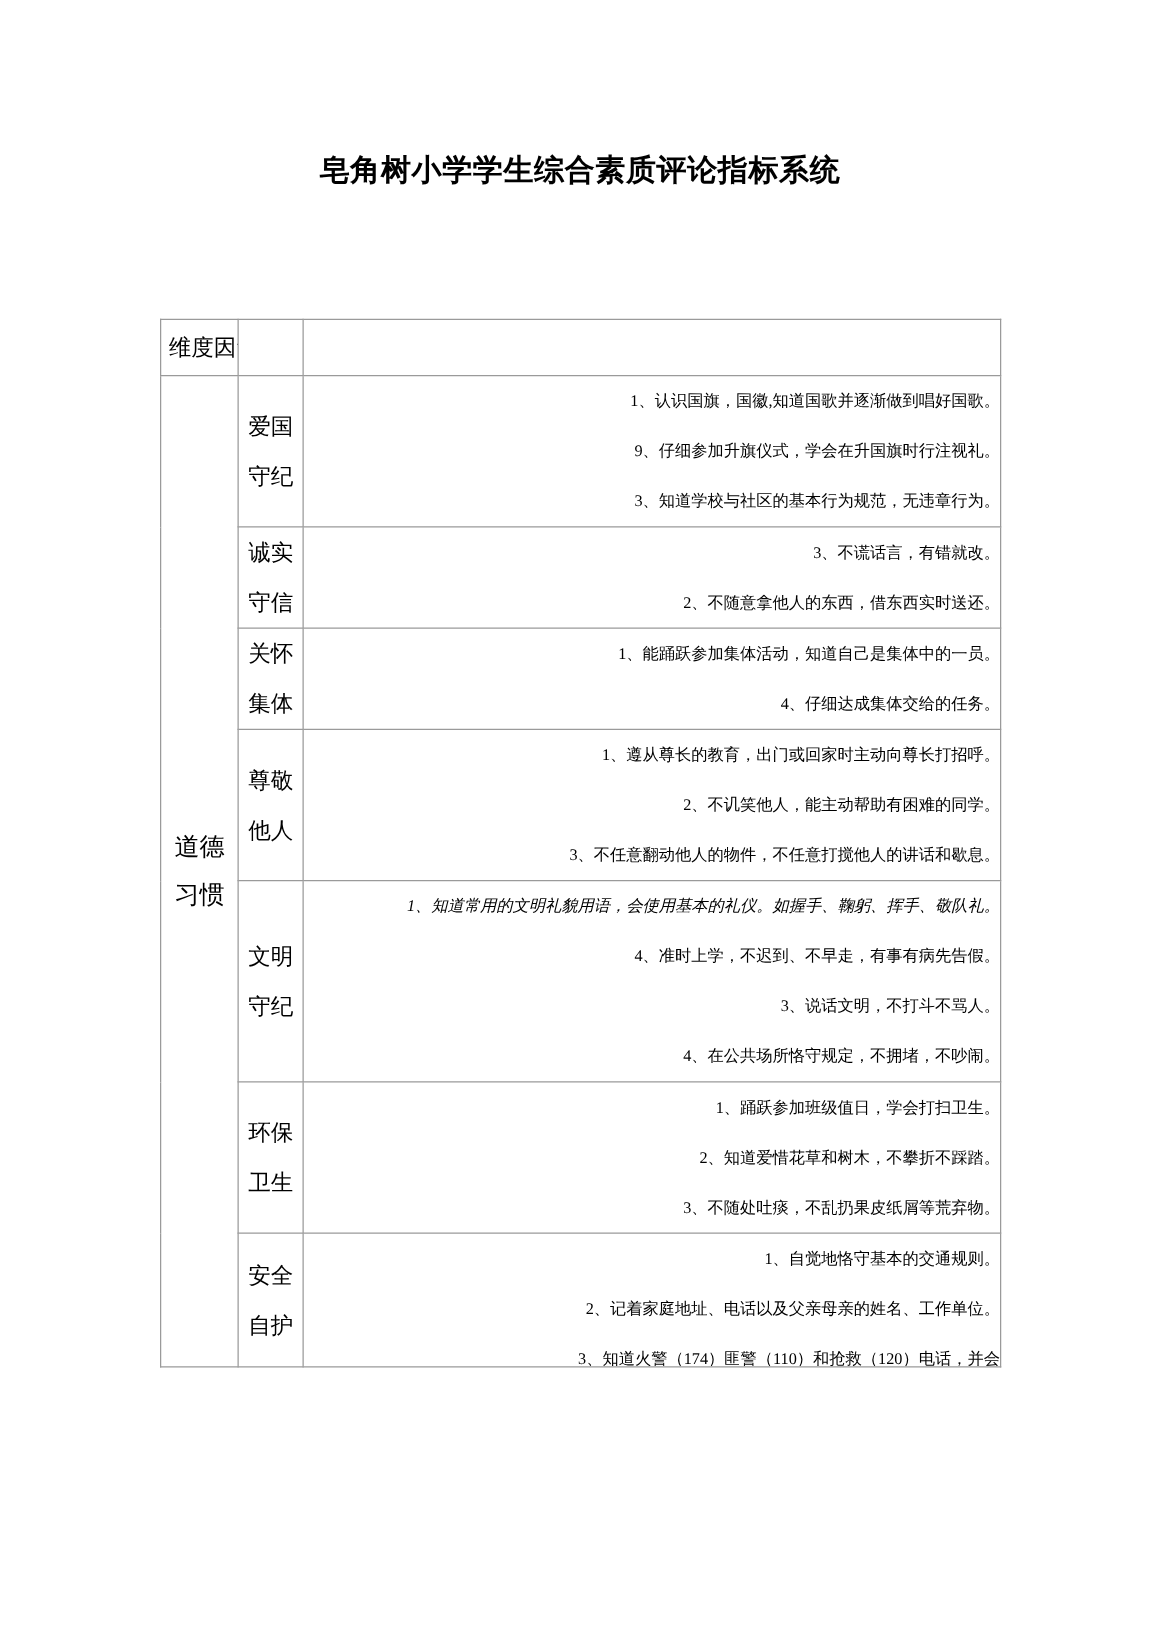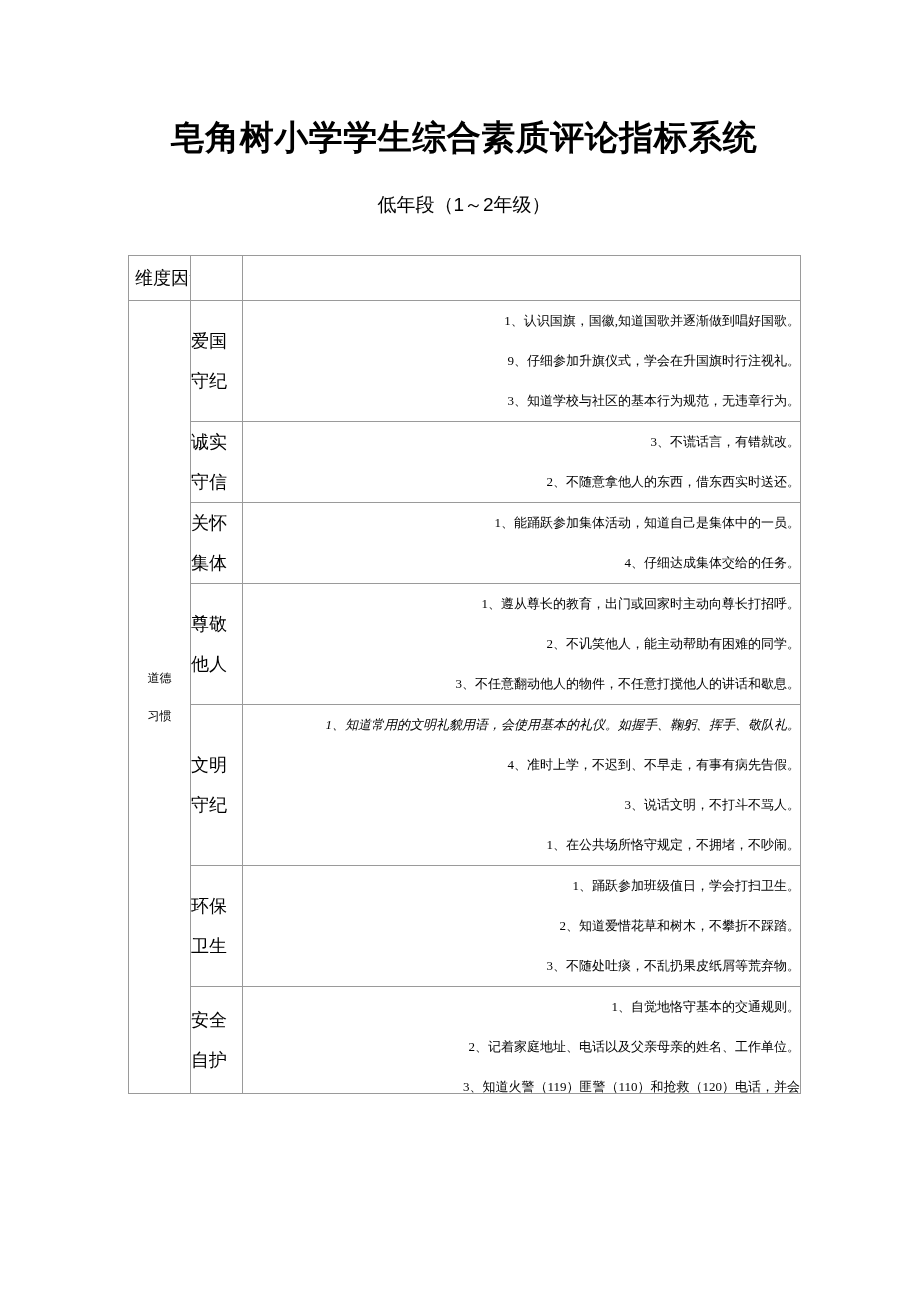--- a/index.html
+++ b/index.html
@@ -24,21 +24,21 @@
     box-sizing: border-box;
   }
   .doc-title {
     position: absolute;
     left: 128px;
     top: 117px;
     width: 672px;
     text-align: center;
     font-family: "Liberation Sans", "DejaVu Sans", sans-serif;
     font-weight: bold;
-    font-size: 34px;
+    font-size: 24px;
     letter-spacing: 0.5px;
     line-height: 40px;
     white-space: nowrap;
   }
   .doc-subtitle {
     position: absolute;
     left: 128px;
     top: 192px;
     width: 672px;
     text-align: center;
@@ -75,30 +75,30 @@
     left: 6px;
     top: 50%;
     transform: translateY(-50%);
     white-space: nowrap;
     font-size: 18px;
     line-height: 22px;
   }
   .dim-cell {
     text-align: center;
     line-height: 38px;
-    font-size: 12px;
+    font-size: 20px;
   }
   .dim-cell .ln { display: block; }
   .fac-cell {
     text-align: left;
     padding-left: 4px;
     line-height: 40px;
     font-size: 18px;
   }
-  .fac-cell .ln { display: block; white-space: nowrap; }
+  .fac-cell .ln { display: block; white-space: nowrap; text-align: center; }
   .desc-cell {
     padding: 4px 2px 4px 4px;
   }
   .desc-cell .item {
     font-size: 13px;
     line-height: 40px;
     white-space: nowrap;
     display: block;
     text-align: right;
   }
@@ -115,21 +115,20 @@
     overflow: hidden;
   }
 </style>
 </head>
 <body>
 
 <div class="page">
 
   <div class="doc-title">皂角树小学学生综合素质评论指标系统</div>
 
-  <div class="doc-subtitle">低年段（1～2年级）</div>
 
   <table class="matrix">
     <colgroup>
       <col class="c-dim">
       <col class="c-fac">
       <col class="c-desc">
     </colgroup>
     <tbody>
 
       <tr>
@@ -192,21 +191,21 @@
 
       <tr>
         <td class="fac-cell">
           <span class="ln">文明</span>
           <span class="ln">守纪</span>
         </td>
         <td class="desc-cell">
           <span class="item wrap">1、知道常用的文明礼貌用语，会使用基本的礼仪。如握手、鞠躬、挥手、敬队礼。</span>
           <span class="item">4、准时上学，不迟到、不早走，有事有病先告假。</span>
           <span class="item">3、说话文明，不打斗不骂人。</span>
-          <span class="item">1、在公共场所恪守规定，不拥堵，不吵闹。</span>
+          <span class="item">4、在公共场所恪守规定，不拥堵，不吵闹。</span>
         </td>
       </tr>
 
       <tr>
         <td class="fac-cell">
           <span class="ln">环保</span>
           <span class="ln">卫生</span>
         </td>
         <td class="desc-cell">
           <span class="item">1、踊跃参加班级值日，学会打扫卫生。</span>
@@ -216,19 +215,19 @@
       </tr>
 
       <tr>
         <td class="fac-cell">
           <span class="ln">安全</span>
           <span class="ln">自护</span>
         </td>
         <td class="desc-cell">
           <span class="item">1、自觉地恪守基本的交通规则。</span>
           <span class="item">2、记着家庭地址、电话以及父亲母亲的姓名、工作单位。</span>
-          <span class="item indent clipped">3、知道火警（119）匪警（110）和抢救（120）电话，并会</span>
+          <span class="item indent clipped">3、知道火警（174）匪警（110）和抢救（120）电话，并会</span>
         </td>
       </tr>
 
     </tbody>
   </table>
 </div>
 
 </body></html>

